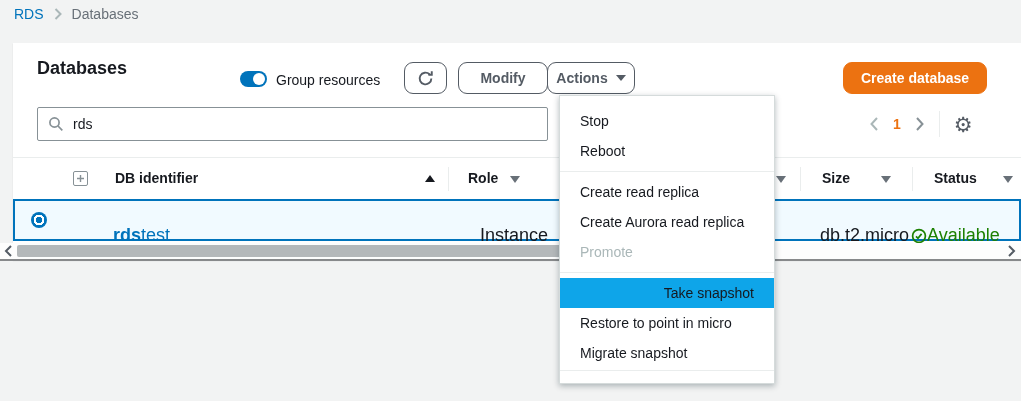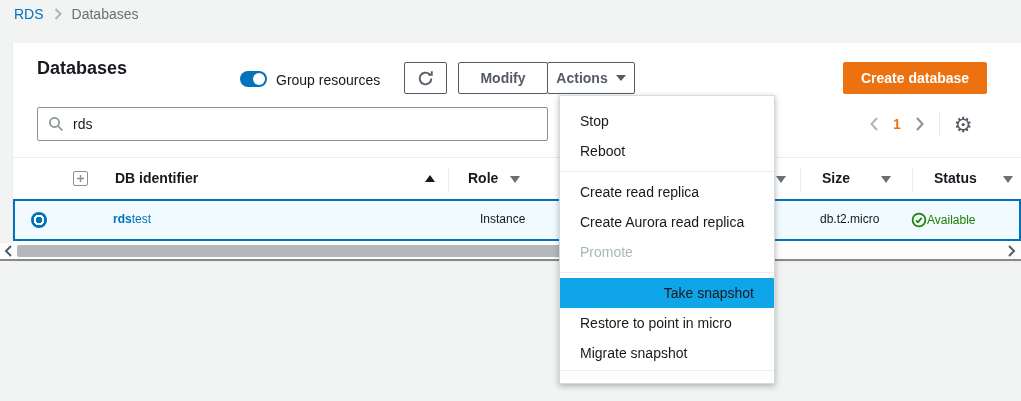--- a/index.html
+++ b/index.html
@@ -14,21 +14,21 @@
   .crumb-link { color:#0073bb; cursor:pointer; }
   .crumb-current { color:#687078; }
   
   .panel { position:absolute; left:13px; top:43px; width:1008px; height:217px; background:#fff; box-shadow:0 1px 1px 0 rgba(0,28,36,.15); }
   .page-title { position:absolute; left:24px; top:15px; font-size:18px; font-weight:bold; color:#16191f; }
   
   .toggle { position:absolute; left:227px; top:28px; width:27px; height:16px; border-radius:8px; background:#0073bb; cursor:pointer; }
   .toggle .knob { position:absolute; top:2px; left:13px; width:12px; height:12px; border-radius:50%; background:#fff; }
   .toggle-label { position:absolute; left:263px; top:29px; font-size:14px; color:#16191f; }
   
-  .btn { position:absolute; top:19px; height:32px; border:1px solid #545b64; border-radius:2px; background:#fff;
+  .btn { position:absolute; top:19px; height:32px; border:1px solid #545b64; border-radius:9px; background:#fff;
          color:#545b64; font-weight:bold; font-size:14px; display:flex; align-items:center; justify-content:center; gap:8px; cursor:pointer; }
   .btn-refresh { left:391px; width:43px; }
   .btn-modify { left:445px; width:90px; }
   .btn-actions { left:534px; width:88px; }
   .btn-restore { left:669px; width:151px; }
   .btn-primary { left:830px; width:144px; background:#ec7211; border-color:#ec7211; color:#fff; }
   .caret-down-sm { width:0; height:0; border-left:5px solid transparent; border-right:5px solid transparent; border-top:6px solid #545b64; }
   
   .search-box { position:absolute; left:24px; top:64px; width:511px; height:34px; border:1px solid #879196; border-radius:2px; background:#fff; display:flex; align-items:center; padding:0 10px; gap:9px; }
   .search-box input { border:none; outline:none; flex:1; font-size:14px; color:#16191f; font-family:"Liberation Sans", sans-serif; background:transparent; }
@@ -43,21 +43,21 @@
   .thead { position:absolute; left:0; right:0; top:115px; height:41px; background:#fff; }
   .th-label { position:absolute; top:12px; font-size:14px; font-weight:bold; color:#16191f; cursor:pointer; }
   .col-div { position:absolute; top:9px; width:1px; height:24px; background:#eaeded; }
   .caret-up { position:absolute; width:0; height:0; border-left:5px solid transparent; border-right:5px solid transparent; border-bottom:7px solid #16191f; top:17px; }
   .caret-filter { position:absolute; width:0; height:0; border-left:5px solid transparent; border-right:5px solid transparent; border-top:7px solid #687078; top:18px; cursor:pointer; }
   .expand-icon { position:absolute; left:60px; top:13px; cursor:pointer; }
   
   .row { position:absolute; left:0; right:0; top:156px; height:42px; background:#f1faff; border:2px solid #0073bb; }
   .radio { position:absolute; left:16px; top:11px; width:16px; height:16px; border-radius:50%;
            background:radial-gradient(circle, #0073bb 0 3.5px, #fff 3.5px 5.5px, #0073bb 5.5px 8px); cursor:pointer; }
-  .cell { position:absolute; top:11px; font-size:12px; color:#16191f; }
+  .cell { position:absolute; top:24px; font-size:18px; color:#16191f; }
   .db-id { color:#0073bb; cursor:pointer; }
   .db-id b { font-weight:bold; }
   .status-cell { display:flex; align-items:center; color:#1d8102; }
   
   .hscroll { position:absolute; left:0; right:0; top:243px; height:18px; background:#fdfdfd; border-bottom:2px solid #87898b; }
   .hscroll .thumb { position:absolute; left:17px; top:2px; width:683px; height:12px; background:#b4b8ba; border-radius:2px; cursor:pointer; }
   .scroll-arrow { position:absolute; top:1px; cursor:pointer; display:flex; align-items:center; height:14px; }
   .scroll-left { left:4px; } .scroll-right { right:5px; }
   
   .dropdown { position:absolute; left:559px; top:95px; width:216px; background:#fff;

